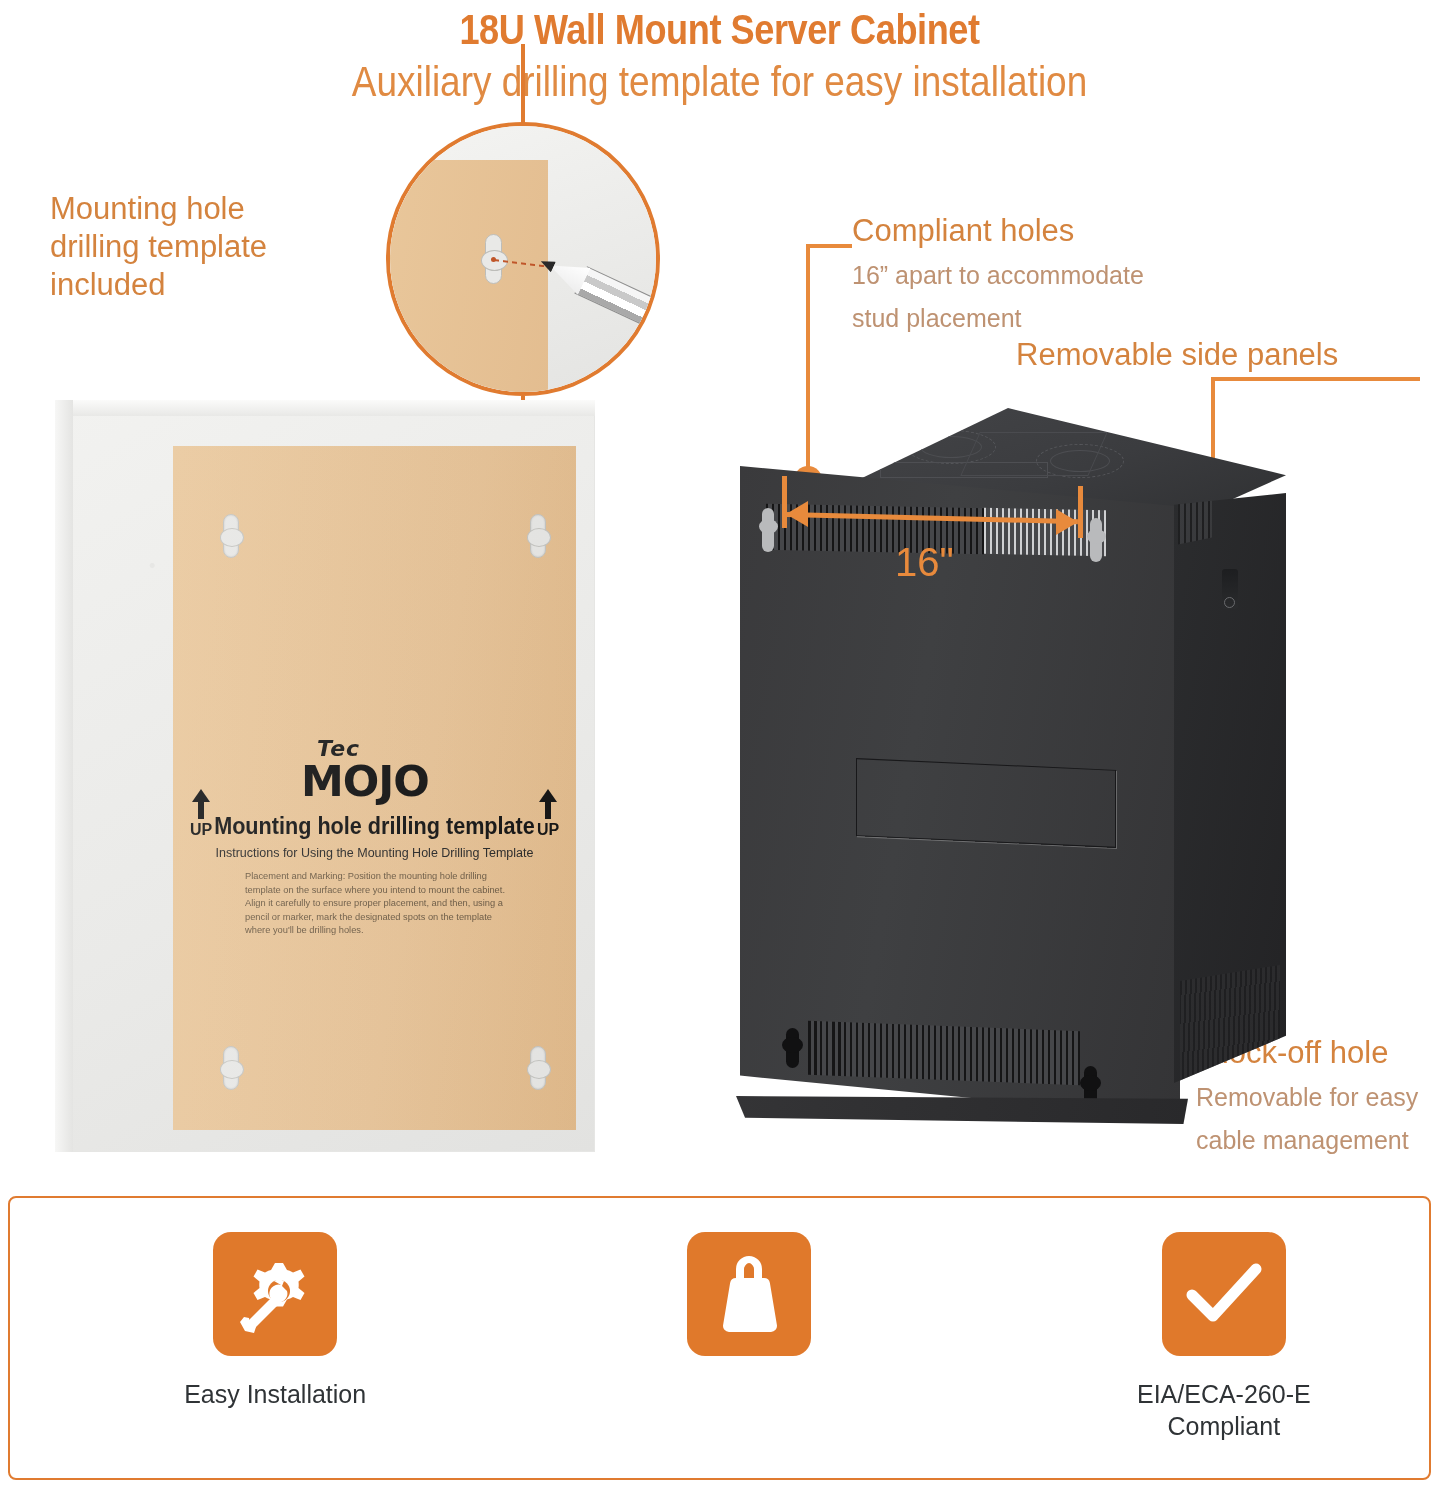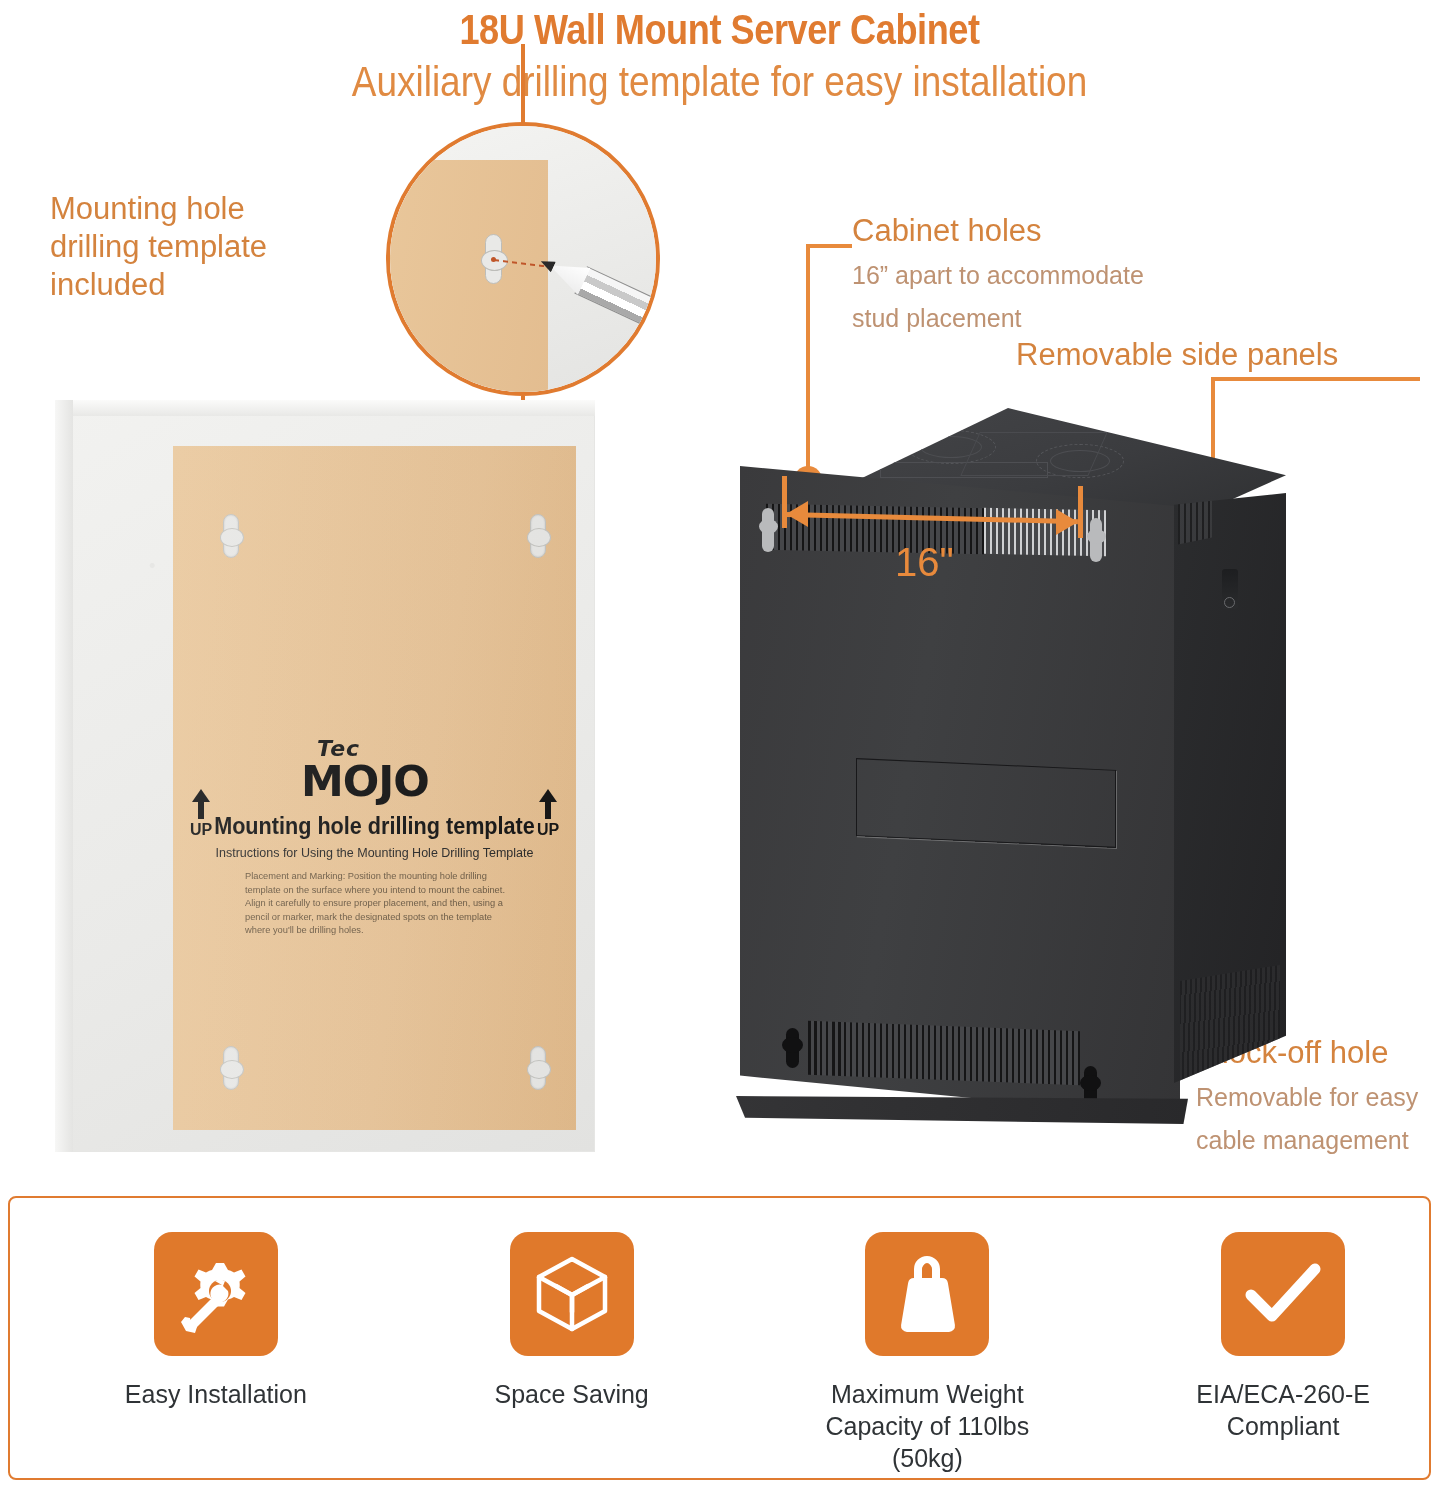--- a/index.html
+++ b/index.html
@@ -348,21 +348,21 @@
         <div class="up-label">UP</div>
       </div>
       <div class="up-group" style="left:355px; top:343px;">
         <div class="up-arrow"></div>
         <div class="up-stem"></div>
         <div class="up-label">UP</div>
       </div>
     </div>
   </div>
 
-  <div class="ann-head" style="left:852px; top:212px;">Cabinet holes</div>
+  <div class="ann-head" style="left:852px; top:212px;">Compliant holes</div>
   <div class="ann-sub" style="left:852px; top:254px; width:340px;">16” apart to accommodate
 stud placement</div>
 
   <div class="ann-head" style="left:1016px; top:336px;">Removable side panels</div>
 
   <div class="ann-head" style="left:1196px; top:1034px;">knock-off hole</div>
   <div class="ann-sub" style="left:1196px; top:1076px; width:250px;">Removable for easy
 cable management</div>
 
   <div class="lead-h" style="left:806px; top:244px; width:46px;"></div>
@@ -433,43 +433,29 @@
             <g fill="#ffffff">
               <path d="M45 30 a9 9 0 1 0 6 6 l-5-5 2-5 -5-2 -5 2 z"></path>
               <path d="M38 40 L12 66 a5 5 0 0 0 0 7 a5 5 0 0 0 7 0 L45 47 z"></path>
               <path d="M8 62 l-4 5 5 9 9 2 2-6 -6-3 -1-6 z"></path>
             </g>
           </svg>
         </div>
         <div class="feat-label">Easy Installation</div>
       </div>
 
-      <div class="feat">
-        <div class="feat-icon">
-          <svg width="80" height="80" viewBox="0 0 80 80" fill="none" stroke="#ffffff" stroke-width="4.5" stroke-linejoin="round" stroke-linecap="round">
-            <path d="M40 5 L73 23 L73 57 L40 75 L7 57 L7 23 Z"></path>
-            <path d="M7 23 L40 41 L73 23"></path>
-            <path d="M40 41 L40 75"></path>
-            <path d="M24 32 L40 41 L56 32"></path>
-            <path d="M40 41 L40 58"></path>
-          </svg>
-        </div>
-        <div class="feat-label">Space Saving</div>
-      </div>
 
       <div class="feat">
         <div class="feat-icon">
           <svg width="74" height="80" viewBox="0 0 74 80">
             <path d="M22 24 h30 a6 6 0 0 1 5.9 5 l7 42 a6 6 0 0 1-5.9 7 h-42 a6 6 0 0 1-5.9-7 l7-42 a6 6 0 0 1 5.9-5 z" fill="#ffffff"></path>
             <path d="M37 2 a13 13 0 0 1 13 13 v12 h-8 v-12 a5 5 0 0 0-5-5 a5 5 0 0 0-5 5 v12 h-8 v-12 a13 13 0 0 1 13-13 z" fill="#ffffff"></path>
             <ellipse cx="37" cy="16" rx="4.5" ry="7" fill="#E0792B"></ellipse>
           </svg>
         </div>
-        <div class="feat-label">Maximum Weight
-Capacity of 110lbs (50kg)</div>
       </div>
 
       <div class="feat">
         <div class="feat-icon">
           <svg width="80" height="70" viewBox="0 0 80 70" fill="none" stroke="#ffffff" stroke-width="11" stroke-linecap="round" stroke-linejoin="round">
             <path d="M8 36 L29 57 L72 10"></path>
           </svg>
         </div>
         <div class="feat-label">EIA/ECA-260-E
 Compliant</div>

